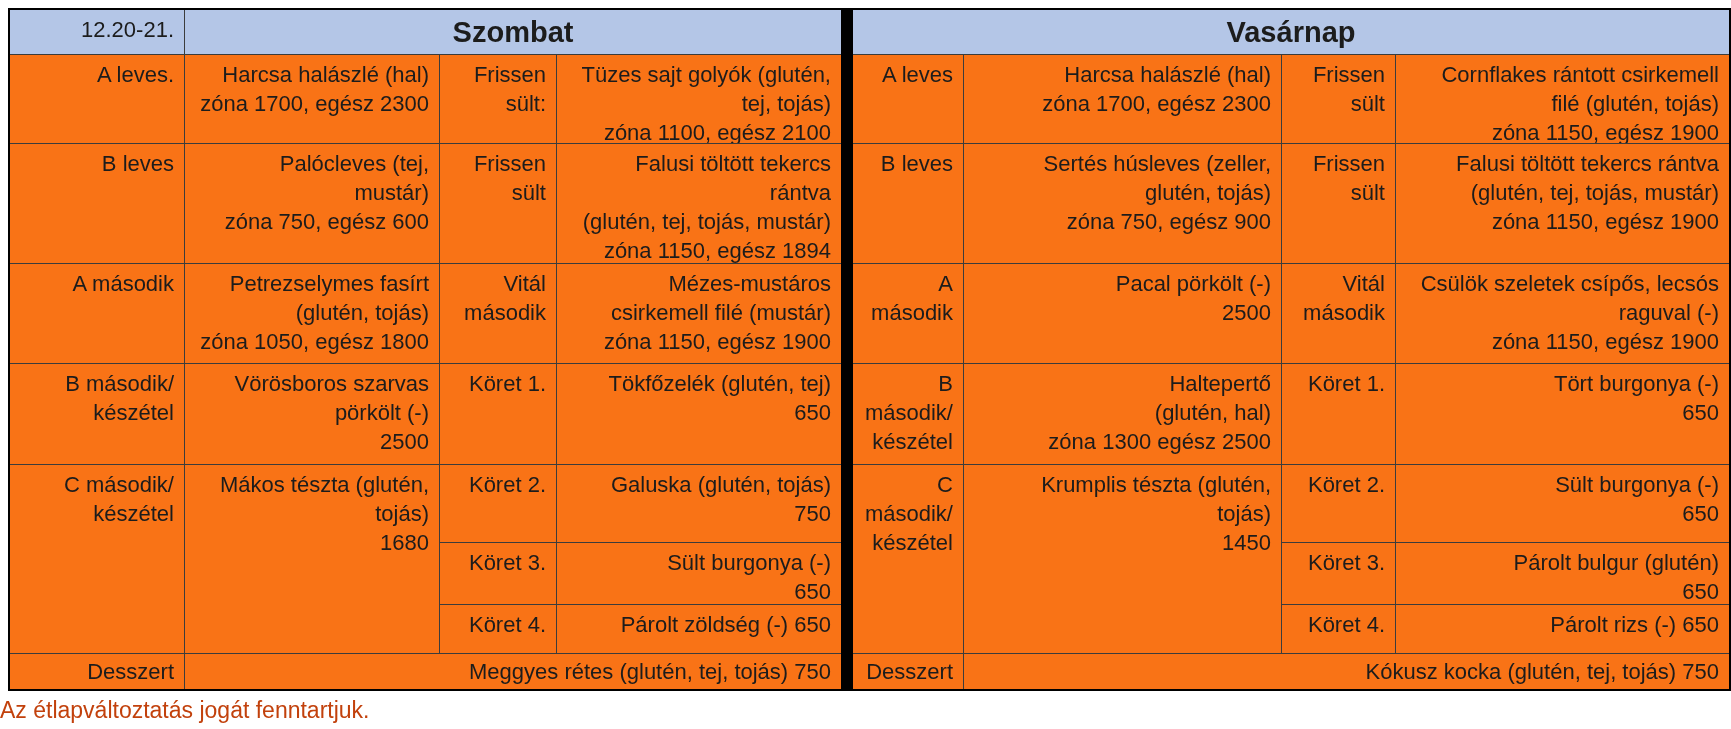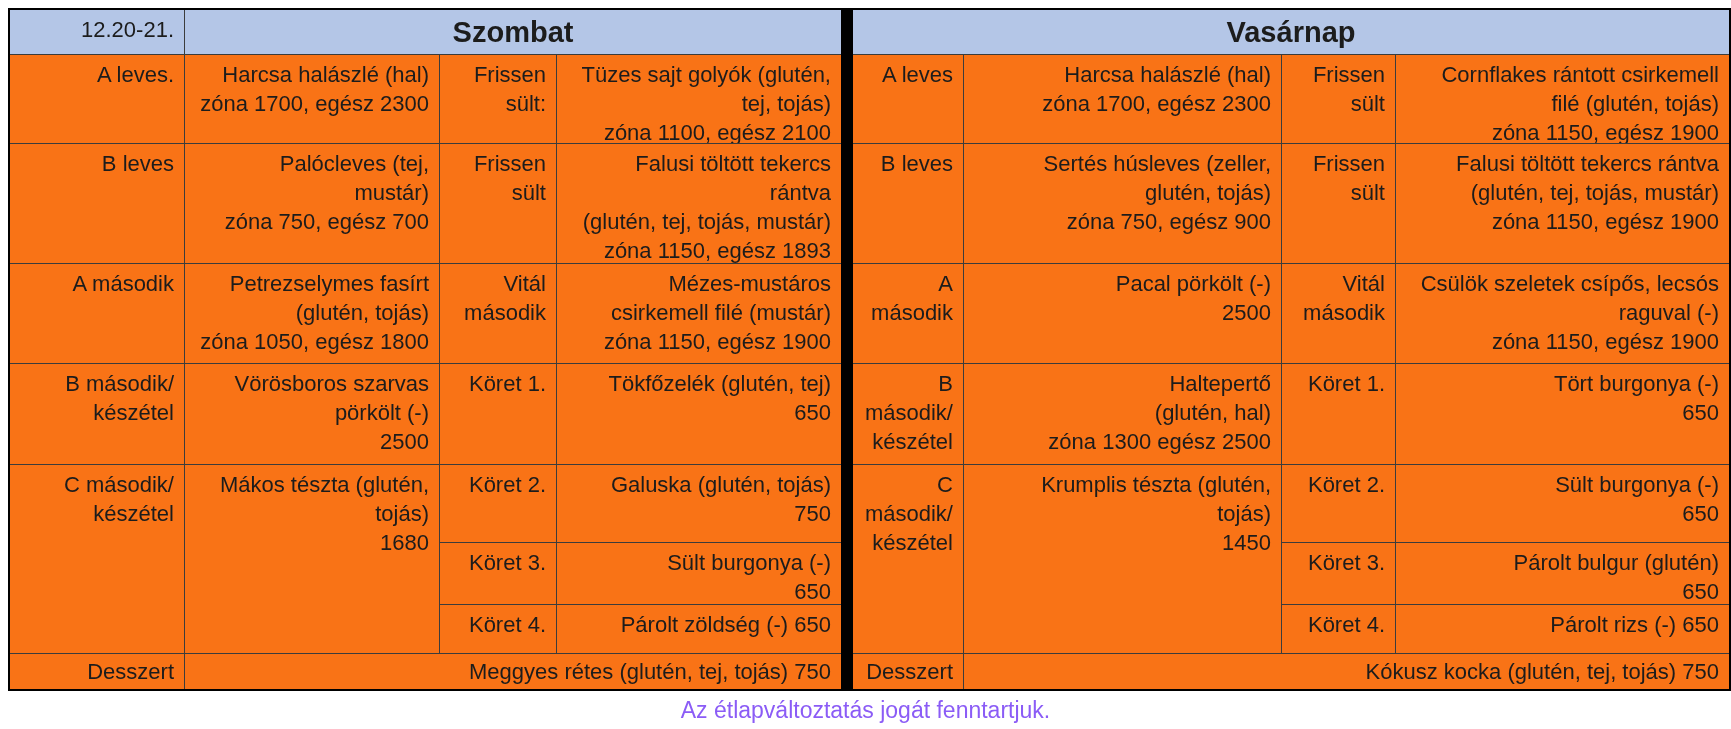--- a/index.html
+++ b/index.html
@@ -34,21 +34,21 @@
     font-weight:bold;font-size:29px;
     display:flex;align-items:center;justify-content:center;
     padding:0;line-height:29px;
   }
   .spancols{grid-column:span 3;}
   .spanall{grid-column:1 / -1;}
   .spanrows{grid-row:span 3;}
   .dessert{padding-top:3px;padding-bottom:20px;}
   .footer{
     position:absolute;left:0;top:697px;width:1731px;
-    text-align:center;font-size:23px;color:#8b5cf6;
+    font-size:23px;color:#c2410c;
   }
 </style>
 </head>
 <body>
 
 <div class="menu">
 
   <div class="half left">
     <div class="cell hdr">12.20-21.</div>
     <div class="cell hdr day spancols">Szombat</div>
@@ -58,27 +58,27 @@
 zóna 1700, egész 2300</div>
     <div class="cell">Frissen
 sült:</div>
     <div class="cell">Tüzes sajt golyók (glutén,
 tej, tojás)
 zóna 1100, egész 2100</div>
 
     <div class="cell">B leves</div>
     <div class="cell">Palócleves (tej,
 mustár)
-zóna 750, egész 700</div>
+zóna 750, egész 600</div>
     <div class="cell">Frissen
 sült</div>
     <div class="cell">Falusi töltött tekercs
 rántva
 (glutén, tej, tojás, mustár)
-zóna 1150, egész 1893</div>
+zóna 1150, egész 1894</div>
 
     <div class="cell">A második</div>
     <div class="cell">Petrezselymes fasírt
 (glutén, tojás)
 zóna 1050, egész 1800</div>
     <div class="cell">Vitál
 második</div>
     <div class="cell">Mézes-mustáros
 csirkemell filé (mustár)
 zóna 1150, egész 1900</div>

